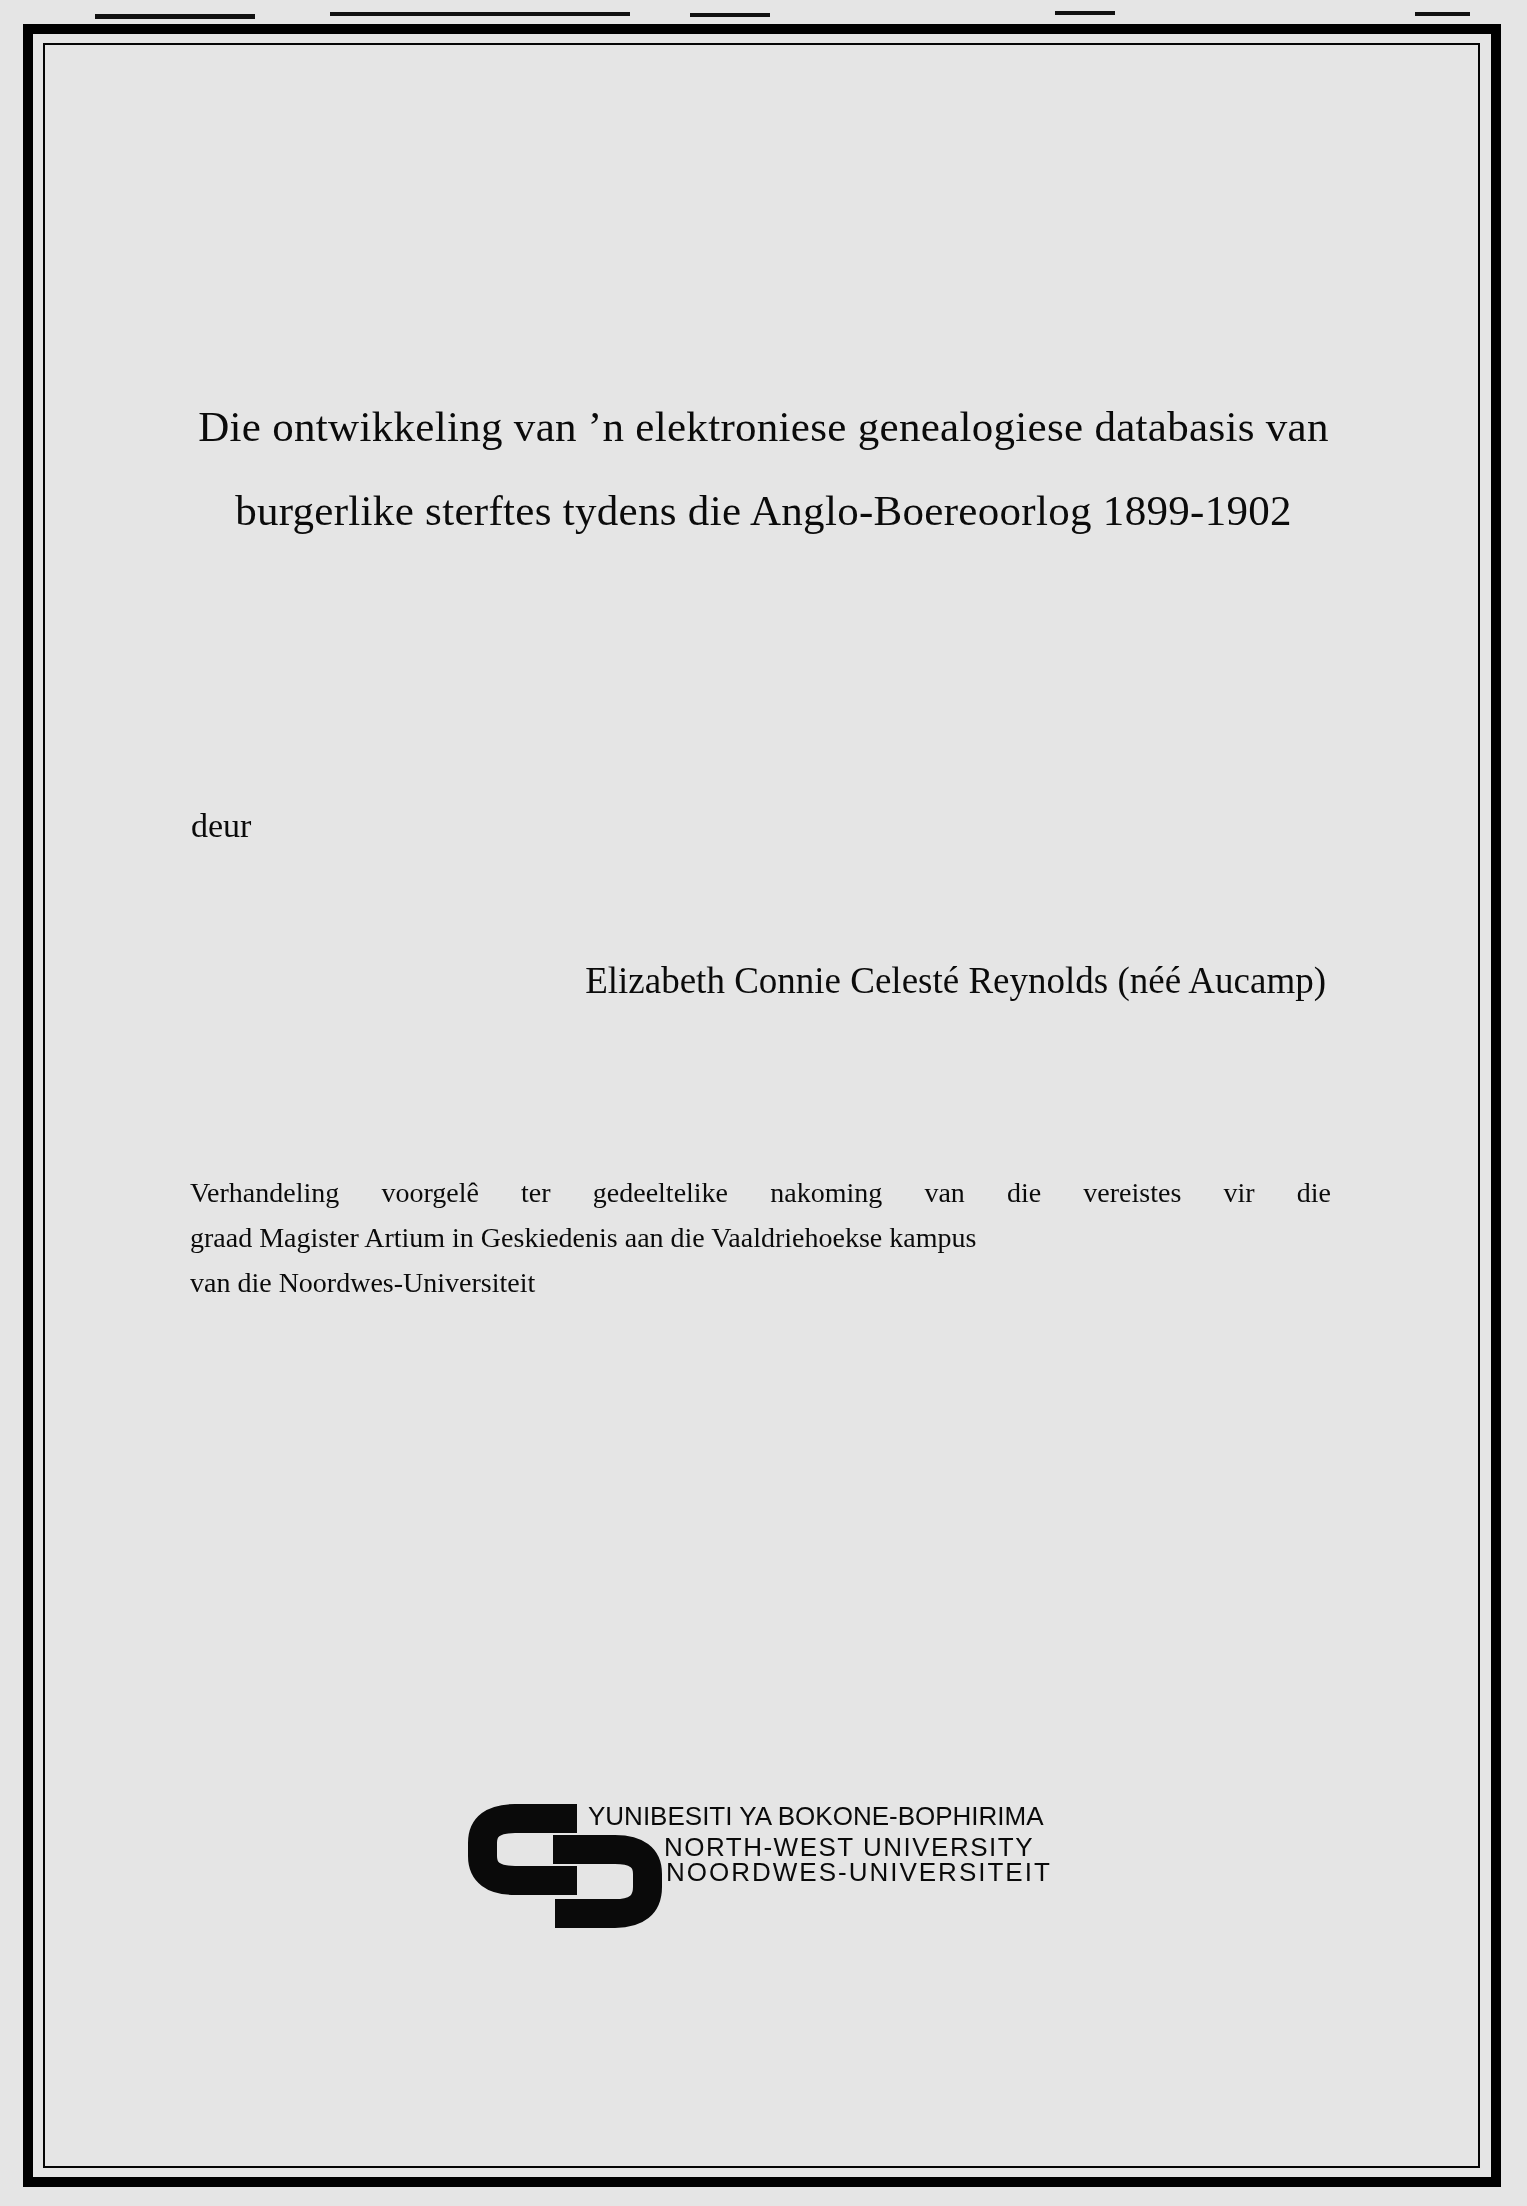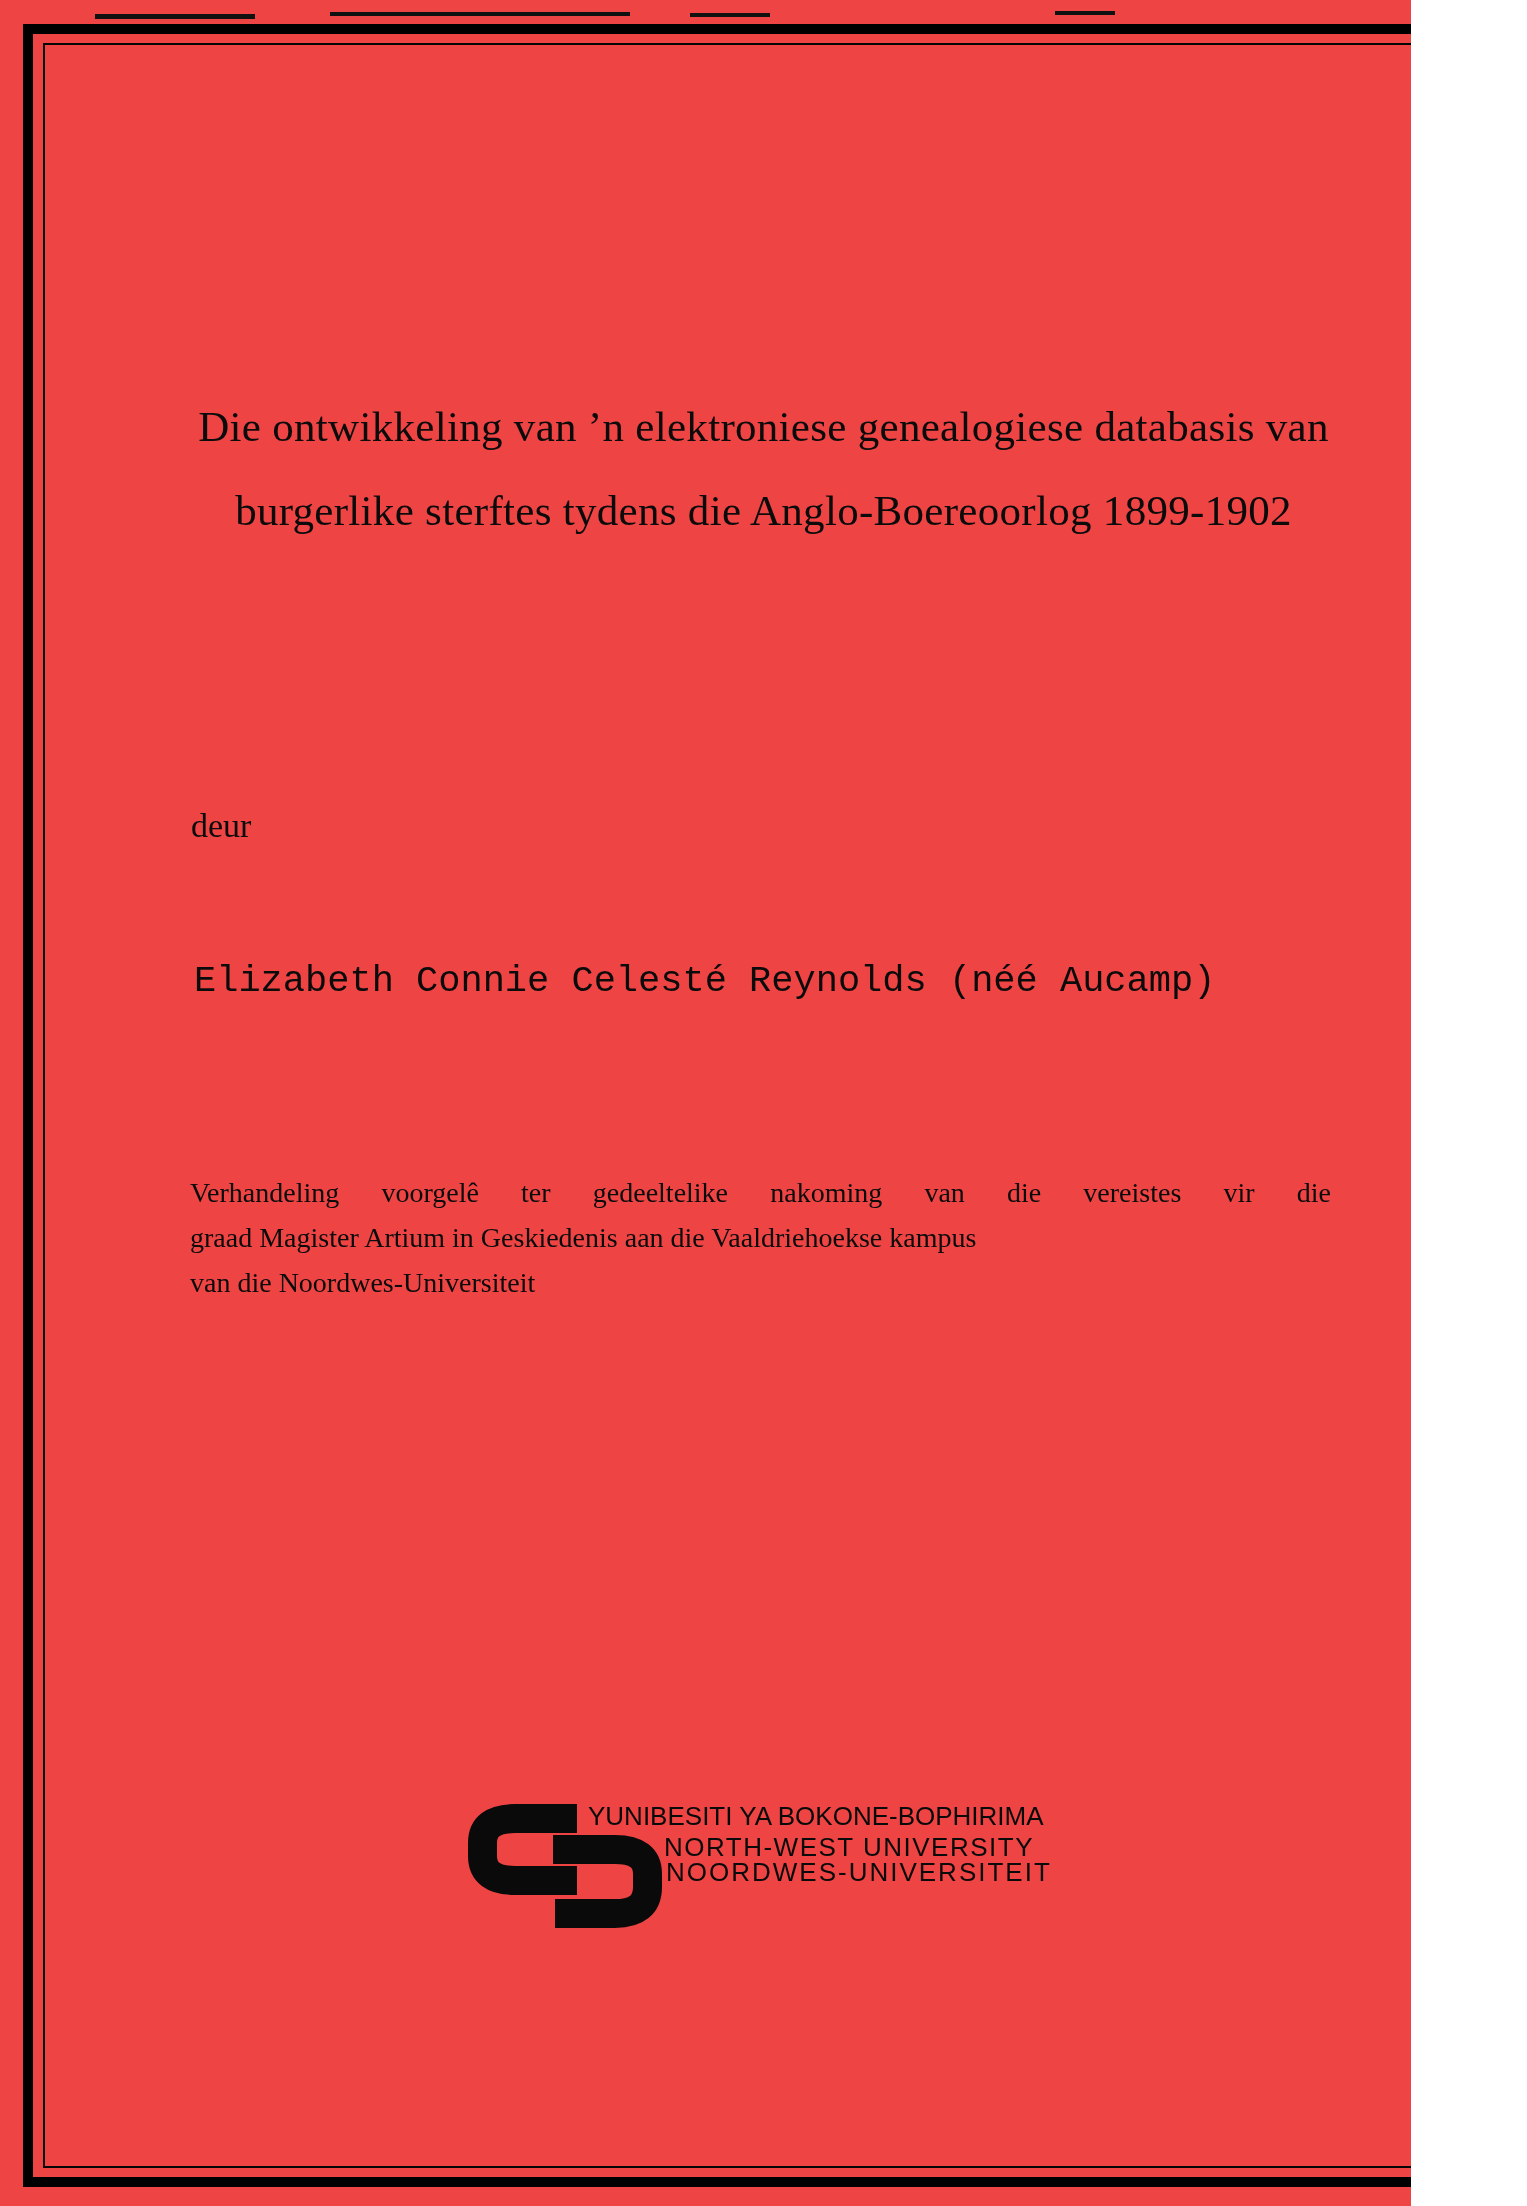--- a/index.html
+++ b/index.html
@@ -5,22 +5,22 @@
   html, body { margin: 0; padding: 0; }
   body {
     width: 1527px; height: 2206px;
     background: #ffffff;
     font-family: "Liberation Serif", serif;
     color: #0b0b0b;
     -webkit-font-smoothing: antialiased;
   }
   .page {
     position: relative;
-    width: 1411px; height: 2206px;
-    background: #ef4444;
+    width: 1527px; height: 2206px;
+    background: #e5e5e5;
     overflow: hidden;
   }
   
   .frame-outer {
     position: absolute;
     left: 23px; top: 24px;
     width: 1478px; height: 2163px;
     border: 10px solid #000;
     box-sizing: border-box;
   }
@@ -46,24 +46,23 @@
     white-space: nowrap;
   }
   .byline {
     position: absolute;
     left: 191px; top: 806px; width: 1150px;
     font-size: 34px; line-height: 40px;
     text-align: left;
   }
   .author {
     position: absolute;
-    left: 194px; top: 959px; width: 1150px;
+    left: 176px; top: 959px; width: 1150px;
     font-size: 37px; line-height: 44px;
-    text-align: left;
-    font-family: Liberation Mono, monospace;
+    text-align: right;
   }
   .submission {
     position: absolute;
     left: 190px; top: 1170px; width: 1141px;
     font-size: 28px; line-height: 45px;
   }
   .submission .justified {
     text-align: justify;
     text-align-last: justify;
   }

